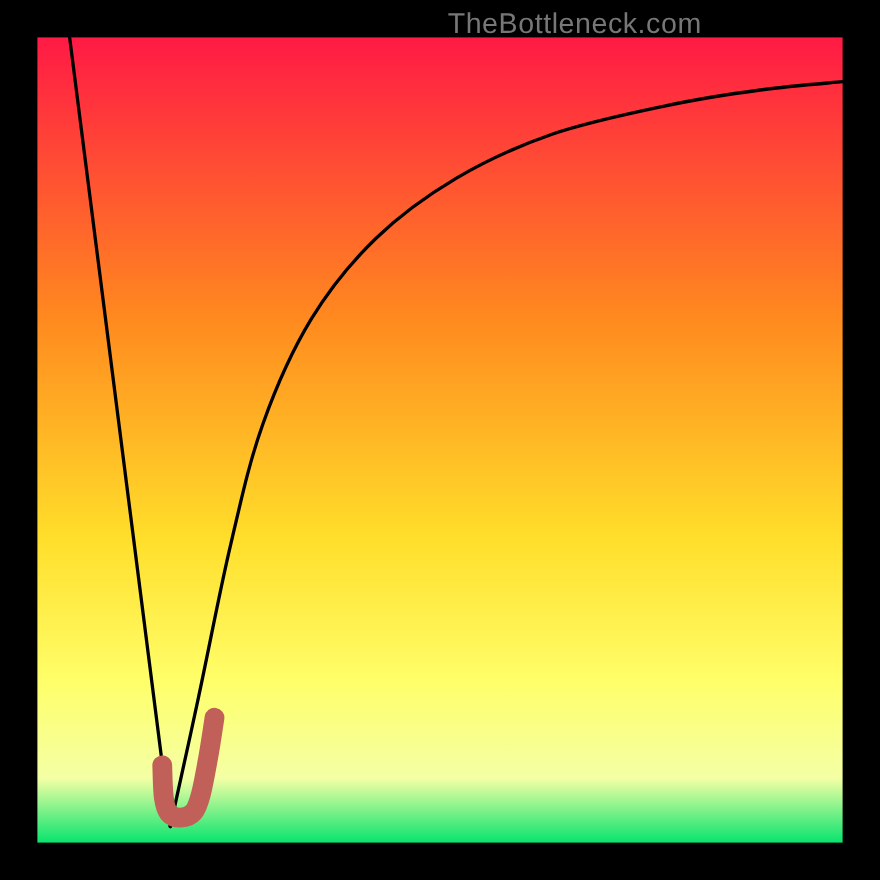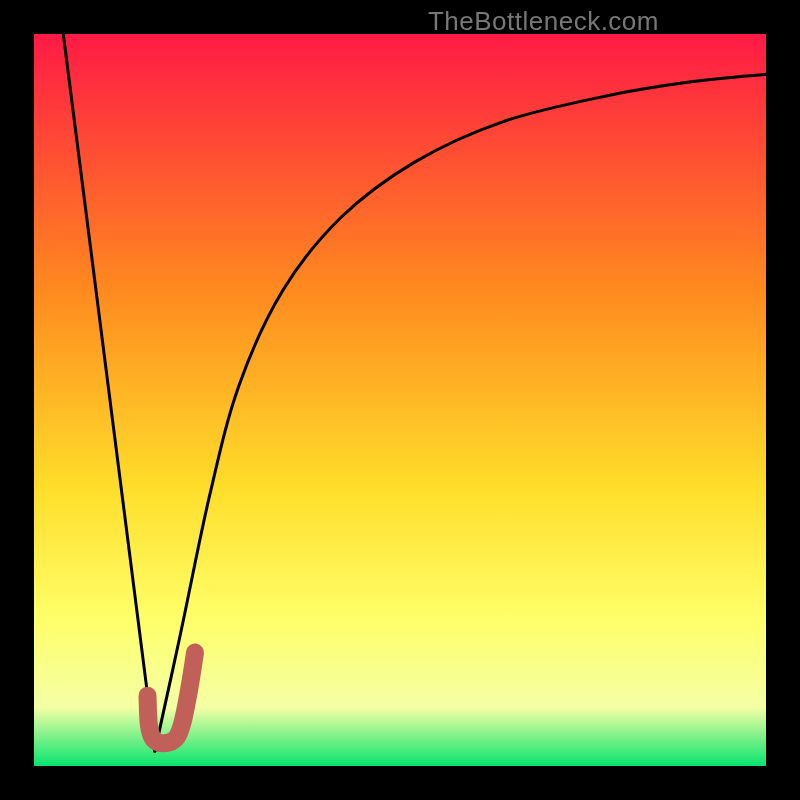--- a/index.html
+++ b/index.html
@@ -10,21 +10,20 @@
     background: #000;
     overflow: hidden;
     font-family: Arial, Helvetica, sans-serif;
   }
   .frame {
     position: absolute;
     left: 0; top: 0;
     width: 648px;
     height: 800px;
     background: #000;
-    padding-left: 21px;
   }
   .watermark {
     position: absolute;
     top: 6px;
     right: 10px;
     color: #777;
     font-size: 26px;
     letter-spacing: 0.5px;
     font-weight: 400;
   }

